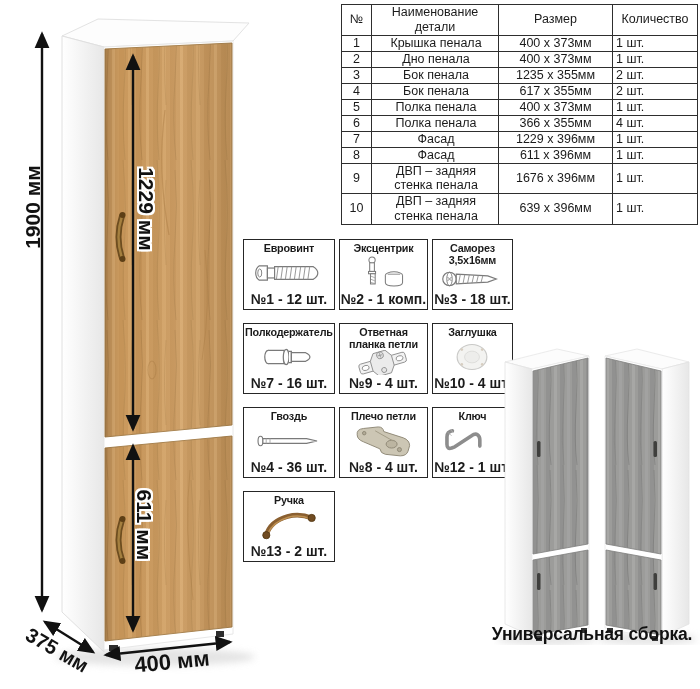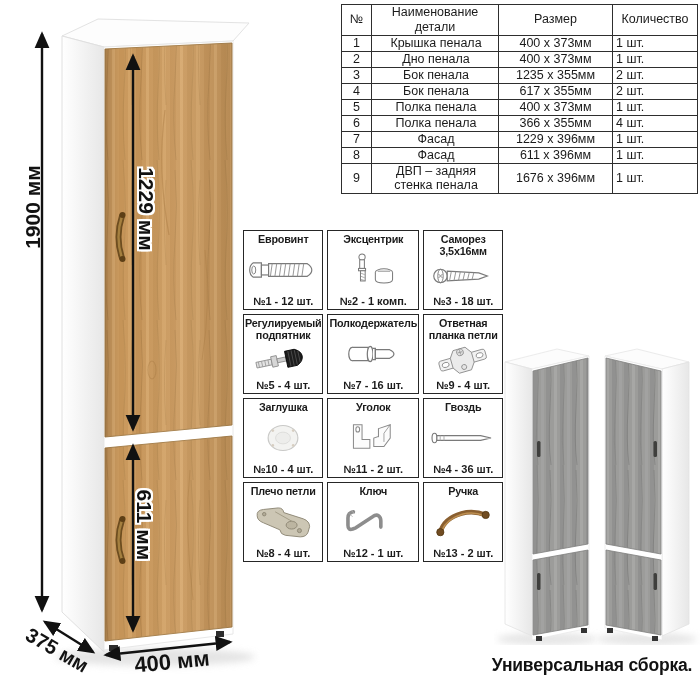--- a/index.html
+++ b/index.html
@@ -28,49 +28,49 @@
 
   
   #hardware-grid {
     position:absolute; left:243px; top:230px; width:255px;
     display:grid; grid-template-columns:repeat(3,1fr);
     grid-auto-rows:80px; gap:4px;
   }
   .hw-cell {
     border:1.5px solid #262626; background:#fff;
     display:flex; flex-direction:column; align-items:center;
-    justify-content:space-between; padding:2px 1px 2px; box-sizing:border-box;
+    justify-content:space-between; padding:2px 1px 2px; box-sizing:border-box;margin-top:9px;
   }
   .hw-title {
     font-weight:bold; font-size:10.8px; line-height:1.12; text-align:center;
     letter-spacing:-0.2px;
   }
   .hw-icon { flex:1; display:flex; align-items:center; justify-content:center; width:100%; overflow:hidden; }
   .hw-icon svg { width:76px; height:36px; }
-  .hw-qty { font-weight:bold; font-size:11px; white-space:nowrap; }
+  .hw-qty { font-weight:bold; font-size:14px; white-space:nowrap; }
 
   
   .dim {
     position:absolute; font-weight:bold; color:#121212; white-space:nowrap;
     text-align:center;
   }
   #dim-total { left:-13px; top:195px; width:92px; font-size:21px; transform:rotate(-90deg); }
   #dim-upper, #dim-lower {
     width:92px; font-size:21px; transform:rotate(90deg);
     text-shadow:-2px -2px 0 #fff, 2px -2px 0 #fff, -2px 2px 0 #fff, 2px 2px 0 #fff,
                 -2px 0 0 #fff, 2px 0 0 #fff, 0 -2px 0 #fff, 0 2px 0 #fff;
   }
   #dim-upper { left:100px; top:197px; }
   #dim-lower { left:98px;  top:513px; }
   #dim-depth { left:16px;  top:639px; width:82px;  font-size:20px; transform:rotate(30deg); }
   #dim-width { left:121px; top:649px; width:102px; font-size:22px; transform:rotate(-5.5deg); }
 
   
   #assembly-note {
-    position:absolute; left:484px; top:655px; width:216px;
+    position:absolute; left:484px; top:624px; width:216px;
     font-size:17.5px; font-weight:bold; text-align:center; color:#111;
     letter-spacing:-0.2px;
   }
 
   #cabinet-svg { position:absolute; left:0; top:0; }
   #pair-svg    { position:absolute; left:494px; top:345px; }
 </style>
 </head>
 <body>
 <div id="canvas">
@@ -216,20 +216,26 @@
           <td class="c-name">Фасад</td>
           <td class="c-size">611 х 396мм</td>
           <td class="c-qty">1 шт.</td>
         </tr>
         <tr>
           <td class="c-num">9</td>
           <td class="c-name">ДВП – задняя стенка пенала</td>
           <td class="c-size">1676 х 396мм</td>
           <td class="c-qty">1 шт.</td>
         </tr>
+        <tr>
+          <td class="c-num">10</td>
+          <td class="c-name">ДВП – задняя стенка пенала</td>
+          <td class="c-size">639 х 396мм</td>
+          <td class="c-qty">1 шт.</td>
+        </tr>
       </tbody>
 </table>
 
 <div id="hardware-grid">
       <div class="hw-cell">
         <div class="hw-title">Евровинт</div>
         <div class="hw-icon">
           <svg viewBox="0 0 80 40">
             <g fill="#fff" stroke="#7a7a7a" stroke-width="1.3">
               <path d="M7 12 q-4 2.5 -4 8 t4 8 h9 v-16 z"></path>
@@ -269,36 +275,20 @@
               <ellipse cx="15" cy="20" rx="3" ry="7.5" fill="none" stroke-width="1"></ellipse>
               <path d="M22.5 14.5 l35 2 9.5 3.5 -9.5 3.5 -35 2 z"></path>
             </g>
             <path d="M27 15 l-2 10.5 M32 15.2 l-2 10 M37 15.5 l-2 9.4 M42 15.8 l-2 8.8 M47 16.1 l-2 8.2 M52 16.4 l-2 7.6" stroke="#8d8d8d" stroke-width="1"></path>
             <path d="M12.5 17.5 l5 5 M17.5 17.5 l-5 5" stroke="#8d8d8d" stroke-width="1.1"></path>
           </svg>
         </div>
         <div class="hw-qty">№3 - 18 шт.</div>
       </div>
       <div class="hw-cell">
-        <div class="hw-title">Регулируемый подпятник</div>
-        <div class="hw-icon">
-          <svg viewBox="0 0 80 44">
-            <g transform="rotate(-12 40 22)">
-              <rect x="7" y="18" width="19" height="7" fill="#e3e3e3" stroke="#8a8a8a"></rect>
-              <path d="M10 18 v7 M14 18 v7 M18 18 v7 M22 18 v7" stroke="#9a9a9a" stroke-width="1"></path>
-              <rect x="26" y="15" width="7" height="13" fill="#d6d6d6" stroke="#8a8a8a"></rect>
-              <rect x="33" y="19" width="11" height="5" fill="#cfcfcf" stroke="#8a8a8a"></rect>
-              <path d="M44 12 h12 q8 4 8 10 t-8 10 h-12 z" fill="#1d1d1d" stroke="#000"></path>
-              <path d="M48 12.5 v19 M52 12.5 v19 M56 13 v18 M60 14.5 v15" stroke="#4a4a4a" stroke-width="1.2"></path>
-            </g>
-          </svg>
-        </div>
-        <div class="hw-qty">№5 - 4 шт.</div>
-      </div>
-      <div class="hw-cell">
         <div class="hw-title">Полкодержатель</div>
         <div class="hw-icon">
           <svg viewBox="0 0 80 32">
             <g fill="#fff" stroke="#7a7a7a" stroke-width="1.3">
               <ellipse cx="18" cy="16" rx="3.5" ry="7"></ellipse>
               <path d="M18 9 h17 v14 h-17"></path>
               <ellipse cx="37" cy="16" rx="3" ry="8"></ellipse>
               <path d="M40 10 h2.5 v12 h-2.5"></path>
               <path d="M42.5 11.5 h15 q4.5 2 4.5 4.5 t-4.5 4.5 h-15 z"></path>
             </g>
@@ -329,34 +319,20 @@
           <svg viewBox="0 0 80 46">
             <ellipse cx="40" cy="23" rx="19" ry="16" fill="#f3f3f1" stroke="#c9c9c7" stroke-width="1.5"></ellipse>
             <ellipse cx="40" cy="23" rx="9.5" ry="7.5" fill="#ededeb" stroke="#d8d8d6" stroke-width="1"></ellipse>
             <circle cx="27" cy="13.5" r="1.7" fill="#d7cec1"></circle>
             <circle cx="53" cy="13.5" r="1.7" fill="#d7cec1"></circle>
             <circle cx="27" cy="32.5" r="1.7" fill="#d7cec1"></circle>
             <circle cx="53" cy="32.5" r="1.7" fill="#d7cec1"></circle>
           </svg>
         </div>
         <div class="hw-qty">№10 - 4 шт.</div>
-      </div>
-      <div class="hw-cell">
-        <div class="hw-title">Уголок</div>
-        <div class="hw-icon">
-          <svg viewBox="0 0 80 46">
-            <g fill="#fcfcfc" stroke="#8a8a8a" stroke-width="1.3">
-              <path d="M15 6 h11 v19 h10 v11 h-21 z"></path>
-              <ellipse cx="20.5" cy="12" rx="2.4" ry="3.4" fill="#fff"></ellipse>
-              <path d="M47 11 l15 -5 v17 l-8 11 h-13 v-11 l6 -2 z"></path>
-              <path d="M47 11 v11 M62 6 l-8 11 v11" fill="none" stroke-width="1"></path>
-            </g>
-          </svg>
-        </div>
-        <div class="hw-qty">№11 - 2 шт.</div>
       </div>
       <div class="hw-cell">
         <div class="hw-title">Гвоздь</div>
         <div class="hw-icon">
           <svg viewBox="0 0 80 24">
             <ellipse cx="10" cy="12" rx="2.6" ry="5" fill="#fff" stroke="#7a7a7a" stroke-width="1.2"></ellipse>
             <path d="M12.5 9.5 h46 l11 2.5 -11 2.5 h-46 z" fill="#fff" stroke="#7a7a7a" stroke-width="1.2"></path>
             <path d="M16 9.5 v5 M20 9.5 v5" stroke="#ababab" stroke-width="1"></path>
           </svg>
         </div>

